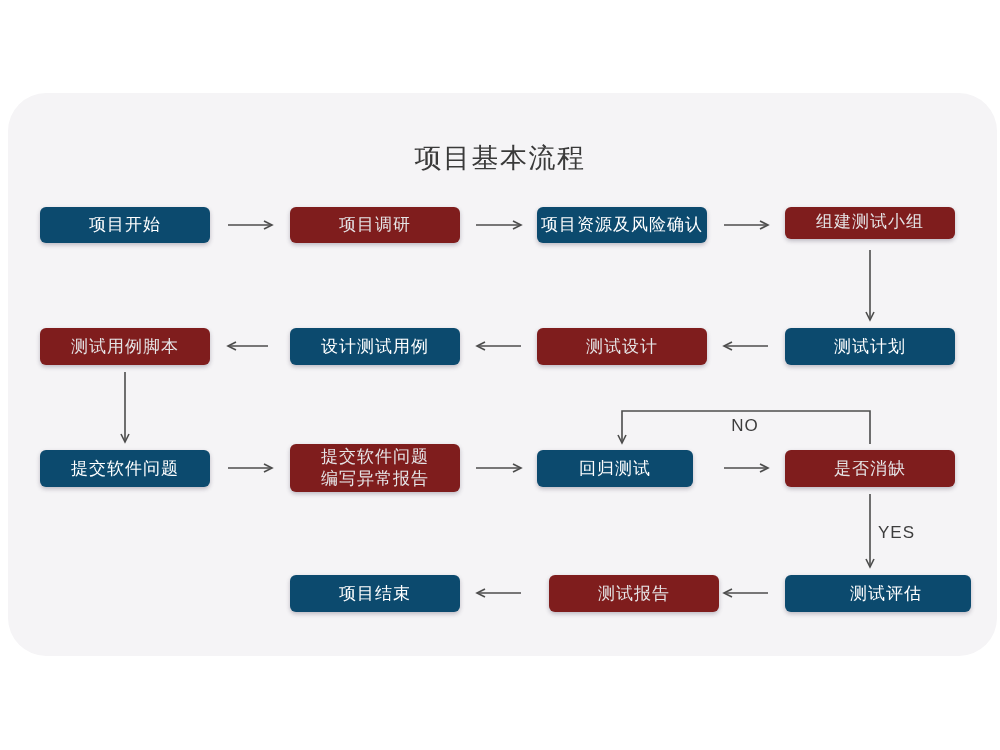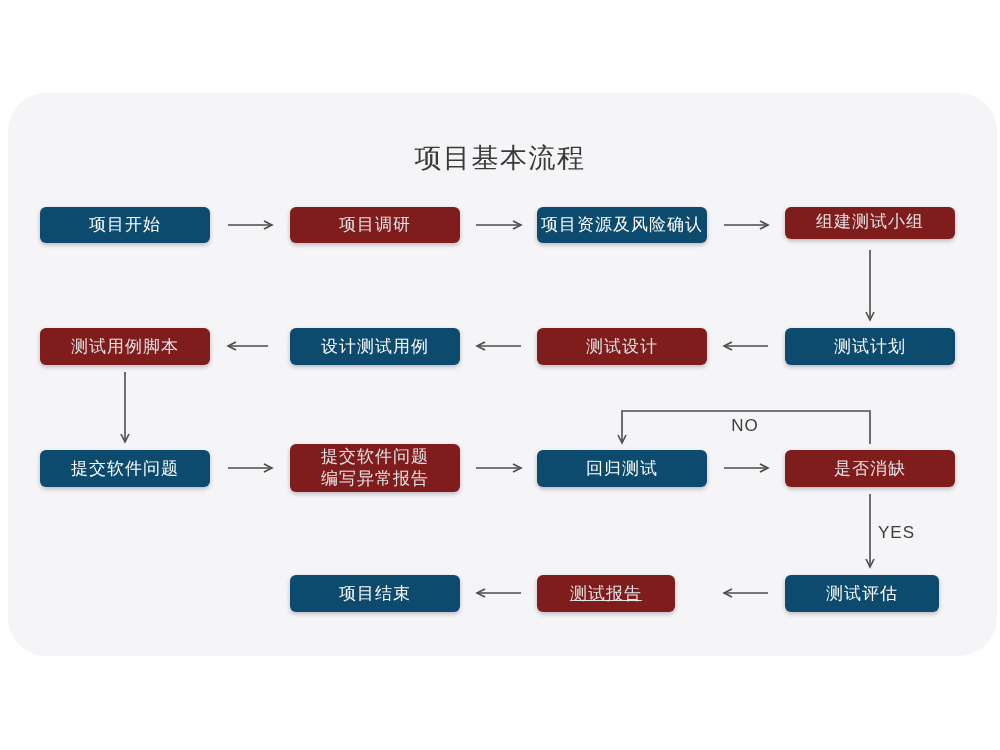--- a/index.html
+++ b/index.html
@@ -93,30 +93,30 @@
       <div class="node gray" style="left: 40px; top: 328px; width: 170px; height: 37px;">
         <div>测试用例脚本</div>
       </div>
       <div class="node purple" style="left: 40px; top: 450px; width: 170px; height: 37px;">
         <div>提交软件问题</div>
       </div>
       <div class="node gray" style="left: 290px; top: 444px; width: 170px; height: 48px;">
         <div>提交软件问题</div>
         <div>编写异常报告</div>
       </div>
-      <div class="node purple" style="left: 537px; top: 450px; width: 170px; height: 37px; border-radius: 6px;">
+      <div class="node purple" style="left: 537px; top: 450px; width: 156px; height: 37px; border-radius: 6px;">
         <div>回归测试</div>
       </div>
       <div class="node gray" style="left: 785px; top: 450px; width: 170px; height: 37px;">
         <div>是否消缺</div>
       </div>
-      <div class="node purple" style="left: 785px; top: 575px; width: 154px; height: 37px;">
+      <div class="node purple" style="left: 785px; top: 575px; width: 170px; height: 37px; padding-left: 16px;">
         <div>测试评估</div>
       </div>
-      <div class="node gray" style="left: 537px; top: 575px; width: 138px; height: 37px; text-decoration: underline;">
+      <div class="node gray" style="left: 549px; top: 575px; width: 170px; height: 37px;">
         <div>测试报告</div>
       </div>
       <div class="node purple" style="left: 290px; top: 575px; width: 170px; height: 37px;">
         <div>项目结束</div>
       </div>
     </div>
 
   <div class="branch-label label-no">NO</div>
   <div class="branch-label label-yes">YES</div>
 </div>

